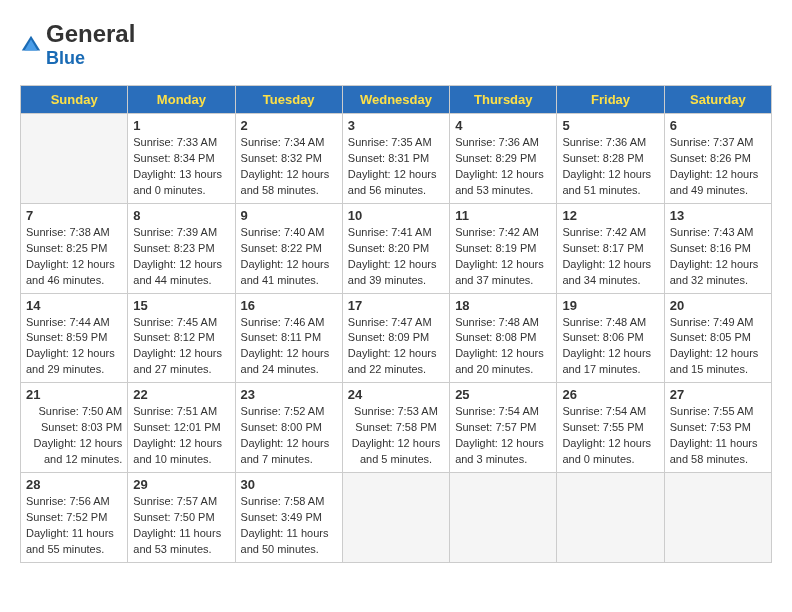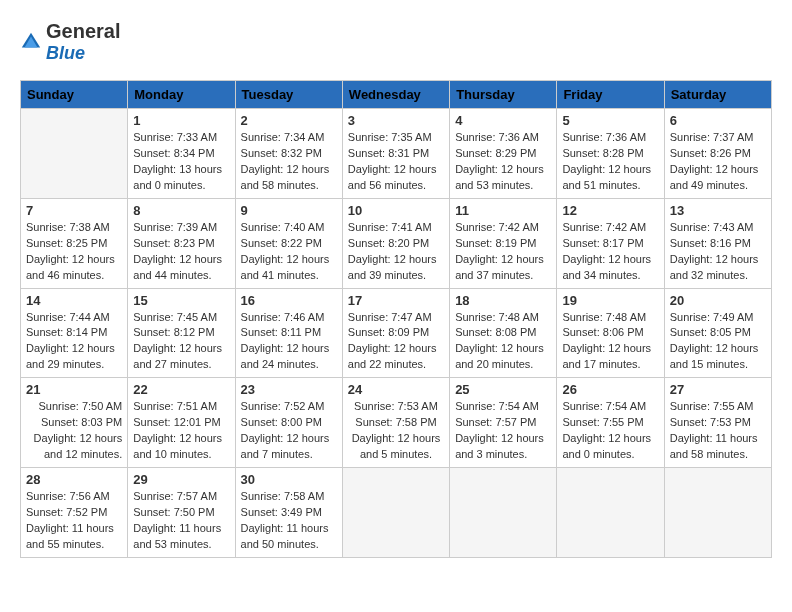--- a/index.html
+++ b/index.html
@@ -15,29 +15,28 @@
       justify-content: space-between;
       align-items: flex-start;
       margin-bottom: 16px;
     }
     .logo {
       display: flex;
       align-items: center;
       gap: 4px;
     }
     .logo-text-general {
-      font-size: 20px;
+      font-size: 24px;
       font-weight: bold;
       color: #333;
     }
     .logo-text-blue {
       font-size: 18px;
       font-weight: bold;
       color: #1a6bb5;
-      font-style: italic;
     }
     .logo-icon {
       width: 22px;
       height: 22px;
     }
     .title-block {
       text-align: right;
     }
     .month-title {
       font-size: 32px;
@@ -47,25 +46,25 @@
     .location {
       font-size: 15px;
       color: #555;
     }
     table {
       width: 100%;
       border-collapse: collapse;
     }
     thead tr th {
       background-color: #2a6ebb;
-      color: #000000;
+      color: #fde047;
       font-size: 13px;
       font-weight: bold;
       padding: 6px 6px;
-      text-align: left;
+      text-align: center;
       border: 1px solid #ccc;
       margin-left: 20px;
     }
     tbody tr td {
       vertical-align: top;
       border: 1px solid #ccc;
       padding: 4px 5px;
       min-height: 80px;
       width: calc(100%/7);
       font-size: 11px;
@@ -200,21 +199,21 @@
           <span class="day-num">13</span>
           <div class="cell-content" style="white-space: pre-line;">Sunrise: 7:43 AM
 Sunset: 8:16 PM
 Daylight: 12 hours and 32 minutes.</div>
         </td>
       </tr>
       <tr>
         <td>
           <span class="day-num">14</span>
           <div class="cell-content" style="white-space: pre-line;">Sunrise: 7:44 AM
-Sunset: 8:14 PM
+Sunset: 8:59 PM
 Daylight: 12 hours and 29 minutes.</div>
         </td>
         <td>
           <span class="day-num">15</span>
           <div class="cell-content" style="white-space: pre-line;">Sunrise: 7:45 AM
 Sunset: 8:12 PM
 Daylight: 12 hours and 27 minutes.</div>
         </td>
         <td>
           <span class="day-num">16</span>

